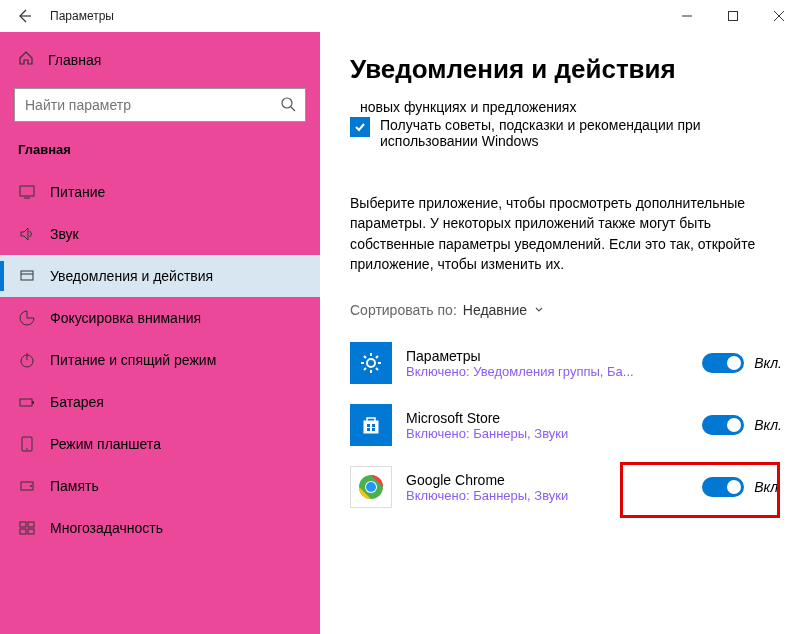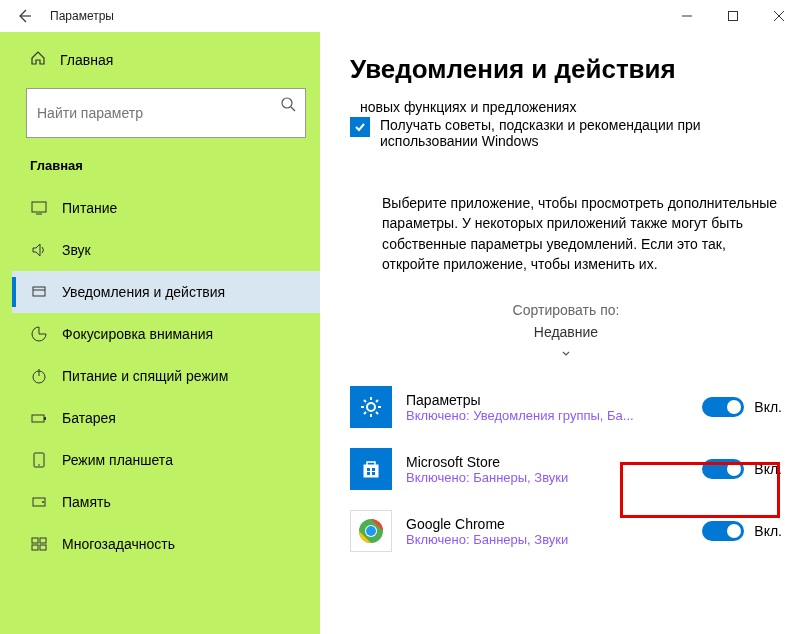--- a/index.html
+++ b/index.html
@@ -4,52 +4,52 @@
 <style>
 * { margin: 0; padding: 0; box-sizing: border-box; font-family: "Segoe UI", Arial, sans-serif; }
 body { width: 802px; height: 634px; background: #fff; overflow: hidden; position: relative; }
 .titlebar { height: 32px; display: flex; align-items: center; justify-content: space-between; padding: 0 0 0 14px; }
 .titlebar-left { display: flex; align-items: center; gap: 16px; }
 .back-btn { width: 20px; height: 20px; cursor: pointer; display: flex; align-items: center; justify-content: center; }
 .title { font-size: 12px; color: #222; }
 .winbtns { display: flex; }
 .winbtn { width: 46px; height: 32px; display: flex; align-items: center; justify-content: center; cursor: pointer; }
 .layout { display: flex; height: calc(100% - 32px); }
-.sidebar { width: 320px; background: #bef264; padding: 10px 0 0 12px; overflow-y: auto; }
+.sidebar { width: 320px; background: #ec4899; padding: 10px 0 0 0; overflow-y: auto; }
 .home-row { display: flex; align-items: center; gap: 14px; padding: 8px 18px; cursor: pointer; }
 .home-row span.lbl { font-size: 14px; }
 .search-wrap { margin: 10px 14px 14px 14px; }
-.search { width: 100%; height: 50px; border: 1px solid #999; background: #fff; padding: 0 34px 0 10px; font-size: 14px; }
+.search { width: 100%; height: 34px; border: 1px solid #999; background: #fff; padding: 0 34px 0 10px; font-size: 14px; }
 .search-box { position: relative; }
 .search-ico { position: absolute; right: 10px; top: 8px; }
 .section-label { font-size: 13px; font-weight: 600; padding: 6px 18px 14px 18px; }
 .nav-item { display: flex; align-items: center; gap: 14px; padding: 12px 18px; cursor: pointer; font-size: 14px; position: relative; }
 .nav-item.active { background: #d8e6f2; }
 .nav-item.active::before { content: ""; position: absolute; left: 0; top: 6px; bottom: 6px; width: 4px; background: #0078d4; }
 .nav-item .ico { width: 18px; height: 18px; display: flex; align-items: center; justify-content: center; }
 .main { flex: 1; padding: 22px 20px 0 30px; overflow-y: auto; }
 .main h1 { font-size: 26px; font-weight: 600; margin-bottom: 14px; }
 .sub-note { font-size: 14px; color: #000000; margin-left: 10px; margin-bottom: 2px; }
 .check-row { display: flex; align-items: flex-start; gap: 10px; margin-bottom: 44px; }
 .checkbox { width: 20px; height: 20px; background: #0078d4; display: flex; align-items: center; justify-content: center; flex-shrink: 0; }
 .check-text { font-size: 14px; }
 .sect-h { font-size: 20px; font-weight: 600; margin-bottom: 16px; }
-.sect-desc { font-size: 14px; line-height: 1.45; margin-bottom: 28px; margin-left: 32px; }
-.sort-row { font-size: 14px; color: #666; margin-bottom: 18px; display: flex; align-items: center; gap: 6px; flex-direction: column; }
+.sect-desc { font-size: 14px; line-height: 1.45; margin-bottom: 28px; }
+.sort-row { font-size: 14px; color: #666; margin-bottom: 18px; display: flex; align-items: center; gap: 6px; }
 .sort-val { color: #333; }
 .app-row { display: flex; align-items: center; gap: 14px; padding: 6px 0 14px 0; }
 .app-ico { width: 42px; height: 42px; background: #0078d4; display: flex; align-items: center; justify-content: center; flex-shrink: 0; }
 .app-ico.chrome { background: #fff; border: 1px solid #ddd; }
 .app-txt { flex: 1; }
 .app-name { font-size: 14px; }
 .app-sub { font-size: 13px; color: #8b5cf6; white-space: nowrap; overflow: hidden; text-overflow: ellipsis; max-width: 250px; }
 .app-right { display: flex; align-items: center; gap: 10px; }
 .toggle { width: 42px; height: 20px; background: #0078d4; border-radius: 10px; position: relative; cursor: pointer; }
 .toggle::after { content: ""; position: absolute; right: 3px; top: 3px; width: 14px; height: 14px; background: #fff; border-radius: 50%; }
-.toggle-lbl { font-size: 14px; }
+.toggle-lbl { font-size: 14px; font-style: italic; }
 .highlight-box { border: 3px solid #e00000; padding: 10px 12px; position: absolute; right: 22px; top: 462px; width: 160px; height: 56px; pointer-events: none; }
 </style>
 </head>
 <body>
 
 <div class="titlebar">
   <div class="titlebar-left">
     <div class="back-btn">
       <svg width="16" height="16" viewBox="0 0 16 16">
           <path d="M10 2 L4 8 L10 14" stroke="#333" stroke-width="1.2" fill="none"></path>

